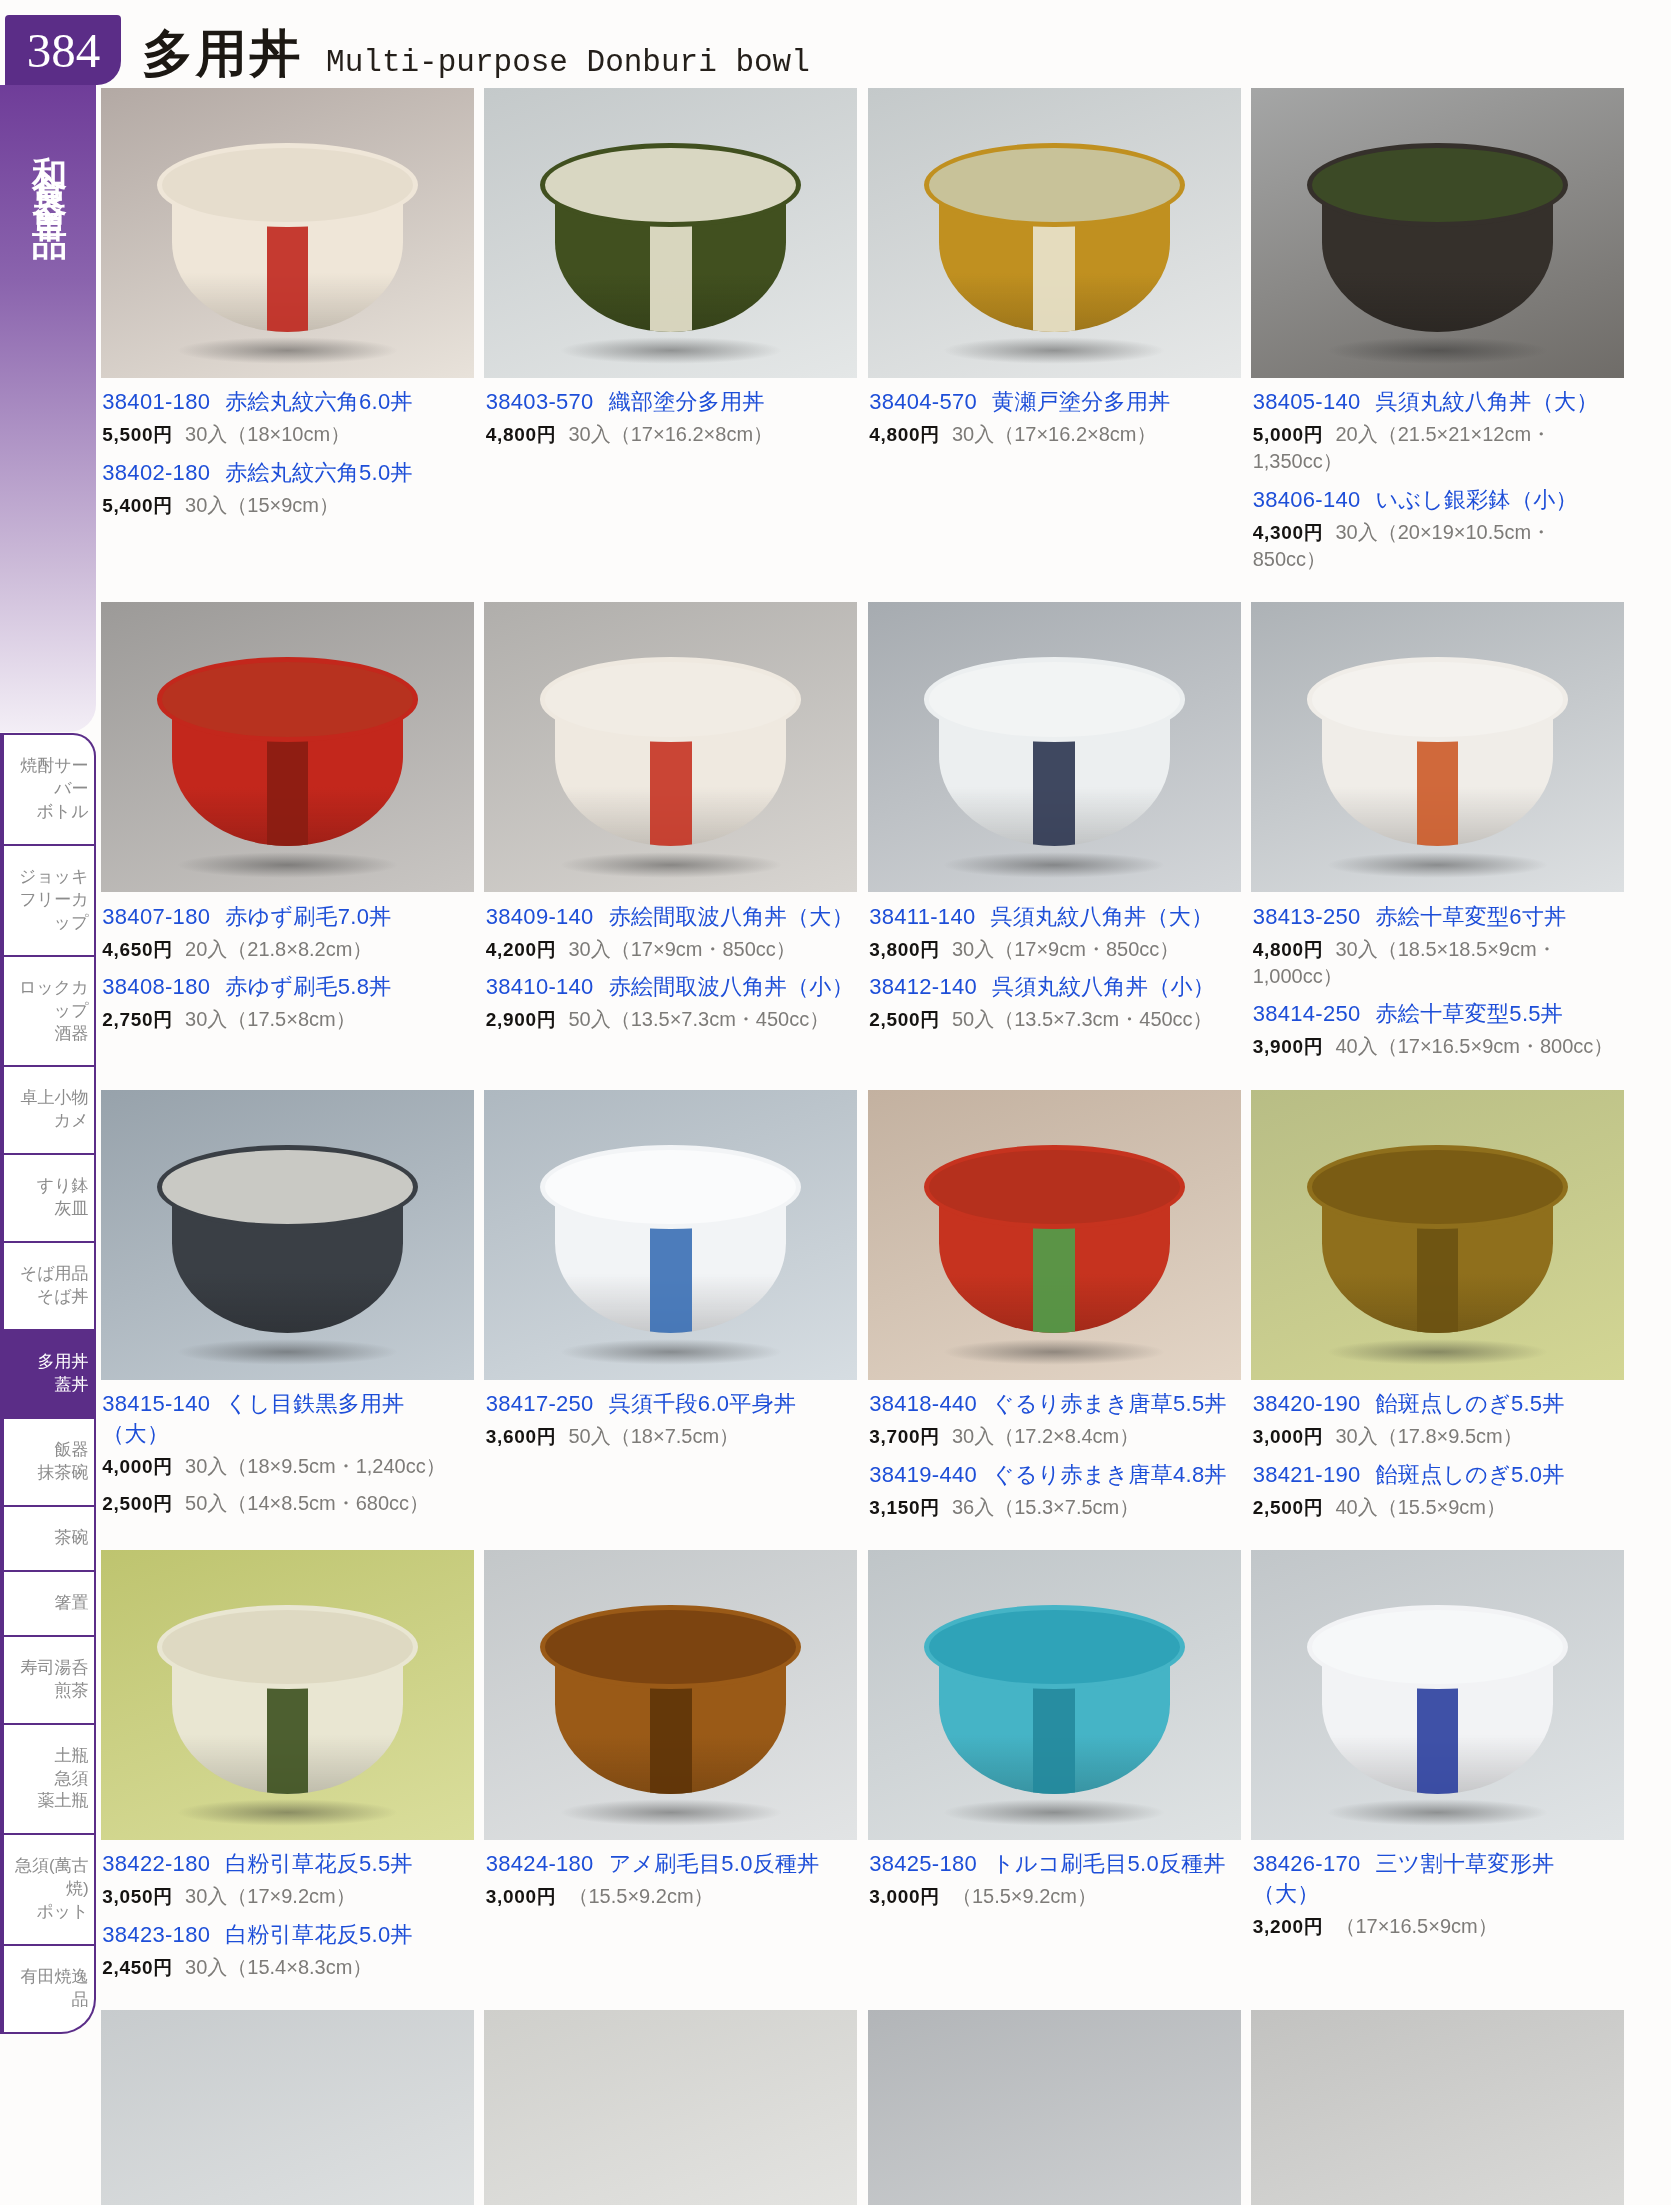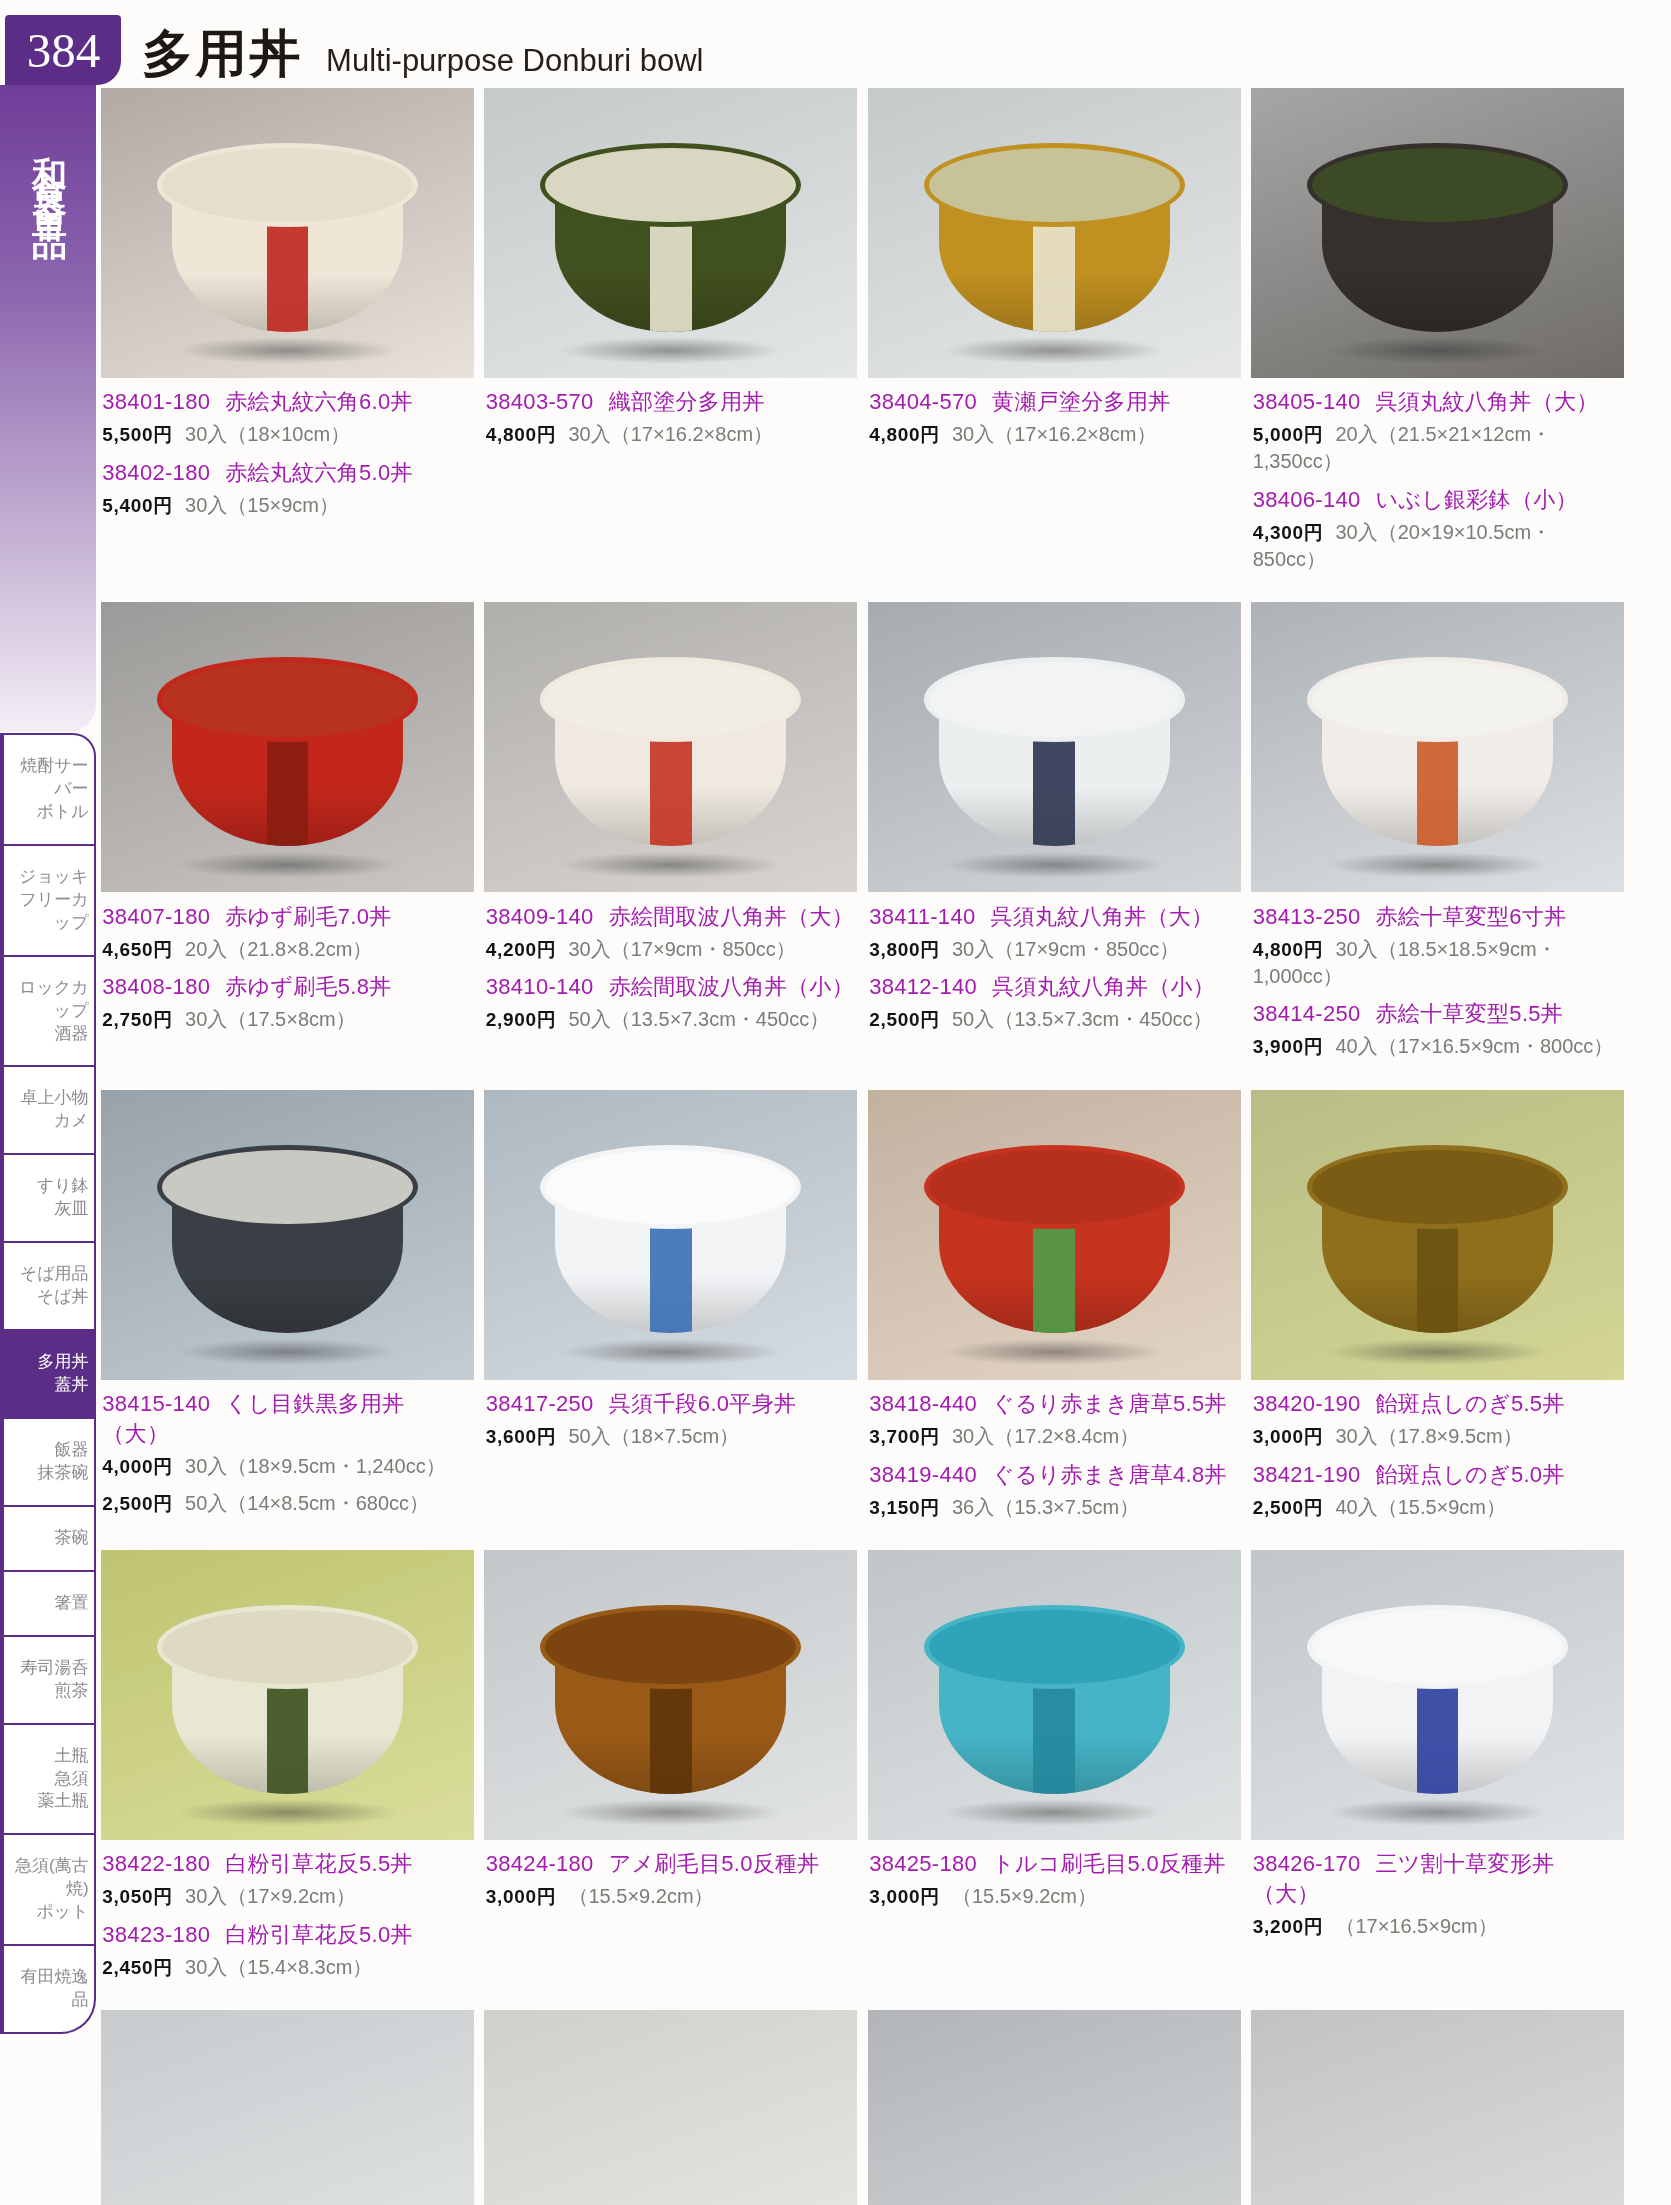--- a/index.html
+++ b/index.html
@@ -10,21 +10,21 @@
   .page-num-box {
     position:absolute; left:5.4px; top:15px; width:116px; height:70px;
     background:#5b2d87; border-radius:4px 4px 24px 0;
     display:flex; align-items:center; justify-content:center;
   }
   .page-num-box span {
     color:#fff; font-family:"Liberation Serif", serif; font-size:49px; line-height:1;
   }
   .page-title { position:absolute; left:142px; top:20px; display:flex; align-items:baseline; gap:23px; }
   .page-title .ja { font-family:"Liberation Serif", serif; font-weight:bold; font-size:51px; color:#1c1813; letter-spacing:2.7px; }
-  .page-title .en { font-family:Liberation Sans, sans-serif; font-size:31px; color:#241f1a; }
+  .page-title .en { font-family:Liberation Mono, monospace; font-size:31px; color:#241f1a; }
 
   
   .side-gradient {
     position:absolute; left:0; top:85px; width:96px; height:647px;
     background:linear-gradient(#6f3d99 0%, #8a63ad 30%, #cdbcd9 75%, #f3eef6 100%);
     border-bottom-right-radius:27px;
   }
   .side-gradient .vtext {
     position:absolute; top:43px; left:50%; transform:translateX(-50%);
     writing-mode:vertical-rl; color:#fff; font-size:35px; letter-spacing:17.5px;
@@ -61,21 +61,21 @@
     border-radius:10.8px 10.8px 121px 121px / 10.8px 10.8px 94px 94px;
     overflow:hidden;
   }
   .bowl-accent { position:absolute; left:41%; top:0; width:18%; height:100%; opacity:.9; }
   .bowl-rim {
     position:absolute; left:15%; top:19%; width:70%; height:29%;
     border-radius:50%;
   }
   .caption { padding:9.4px 2.7px 17.5px 1.3px; }
   .product { margin-bottom:9.4px; }
-  .p-line1 { font-size:22px; color:#a21caf; letter-spacing:0.3px; }
+  .p-line1 { font-size:22px; color:#1d4ed8; letter-spacing:0.3px; }
   .p-line1 .code { margin-right:15px; }
   .p-line2 { margin-top:4px; font-size:20px; color:#7d7b78; }
   .p-line2 .price { font-size:19px; font-weight:bold; color:#151311; margin-right:12px; letter-spacing:0.7px; }
 </style>
 </head>
 <body>
 
 <div class="page-num-box">
   <span>384</span>
 </div>

